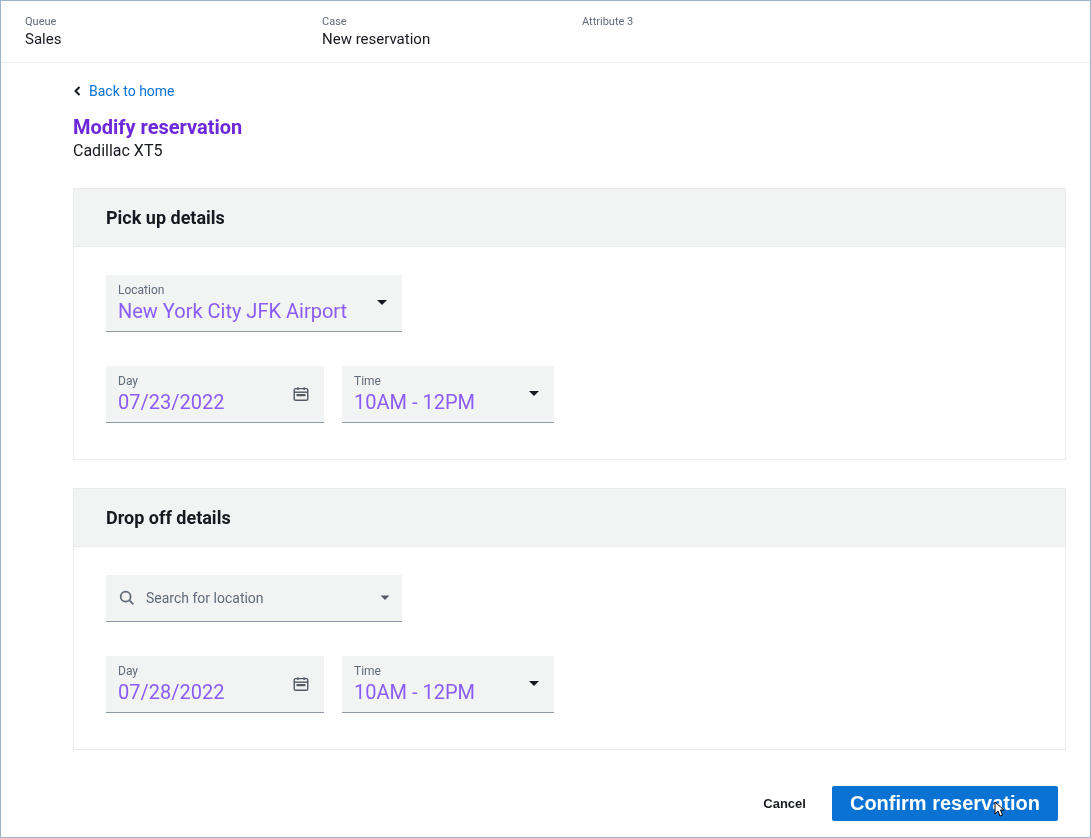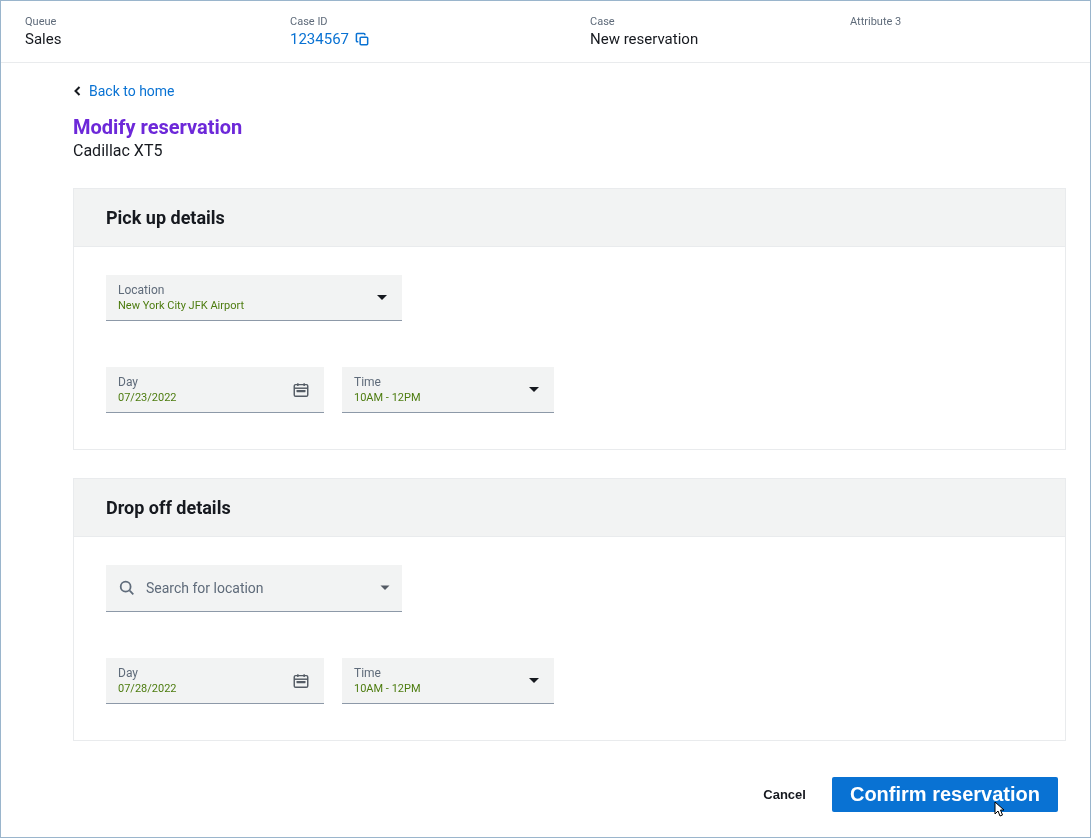--- a/index.html
+++ b/index.html
@@ -93,21 +93,21 @@
       background: #f2f3f3;
       border-bottom: 1px solid #e9ebed;
       padding: 18px 32px;
       font-size: 18px;
       font-weight: 700;
     }
     .panel-body {
       padding: 28px 32px 36px 32px;
       display: flex;
       flex-direction: column;
-      gap: 46px;
+      gap: 34px;
     }
     .field-row {
       display: flex;
       gap: 18px;
     }
     .field {
       background: #f2f3f3;
       border-bottom: 1px solid #8d99a8;
       padding: 8px 12px;
       display: flex;
@@ -124,22 +124,22 @@
       align-items: center;
       padding: 14px 12px;
       gap: 10px;
     }
     .field-label {
       font-size: 12px;
       color: #5f6b7a;
       margin-bottom: 2px;
     }
     .field-value {
-      font-size: 11px;
-      color: #4d7c0f;
+      font-size: 20px;
+      color: #8b5cf6;
     }
     .field .caret {
       position: absolute;
       right: 14px;
       top: 50%;
       transform: translateY(-50%);
     }
     .field .calendar {
       position: absolute;
       right: 14px;
@@ -192,32 +192,20 @@
     svg { display: block; }
   </style>
 </head>
 <body>
 
 <div class="frame">
   <div class="header-bar">
     <div class="header-col c1">
       <div class="header-label">Queue</div>
       <div class="header-value">Sales</div>
-    </div>
-    <div class="header-col c2">
-      <div class="header-label">Case ID</div>
-      <div class="header-value link">
-        <span>1234567</span>
-        <span class="copy-icon">
-          <svg width="15" height="15" viewBox="0 0 16 16" fill="none" stroke="currentColor" stroke-width="1.6">
-            <rect x="5.5" y="5.5" width="8" height="8" rx="1"></rect>
-            <path d="M3.5 10.5h-1a1 1 0 0 1-1-1v-7a1 1 0 0 1 1-1h7a1 1 0 0 1 1 1v1"></path>
-          </svg>
-        </span>
-      </div>
     </div>
     <div class="header-col c3">
       <div class="header-label">Case</div>
       <div class="header-value">New reservation</div>
     </div>
     <div class="header-col c4">
       <div class="header-label">Attribute 3</div>
     </div>
   </div>
 

